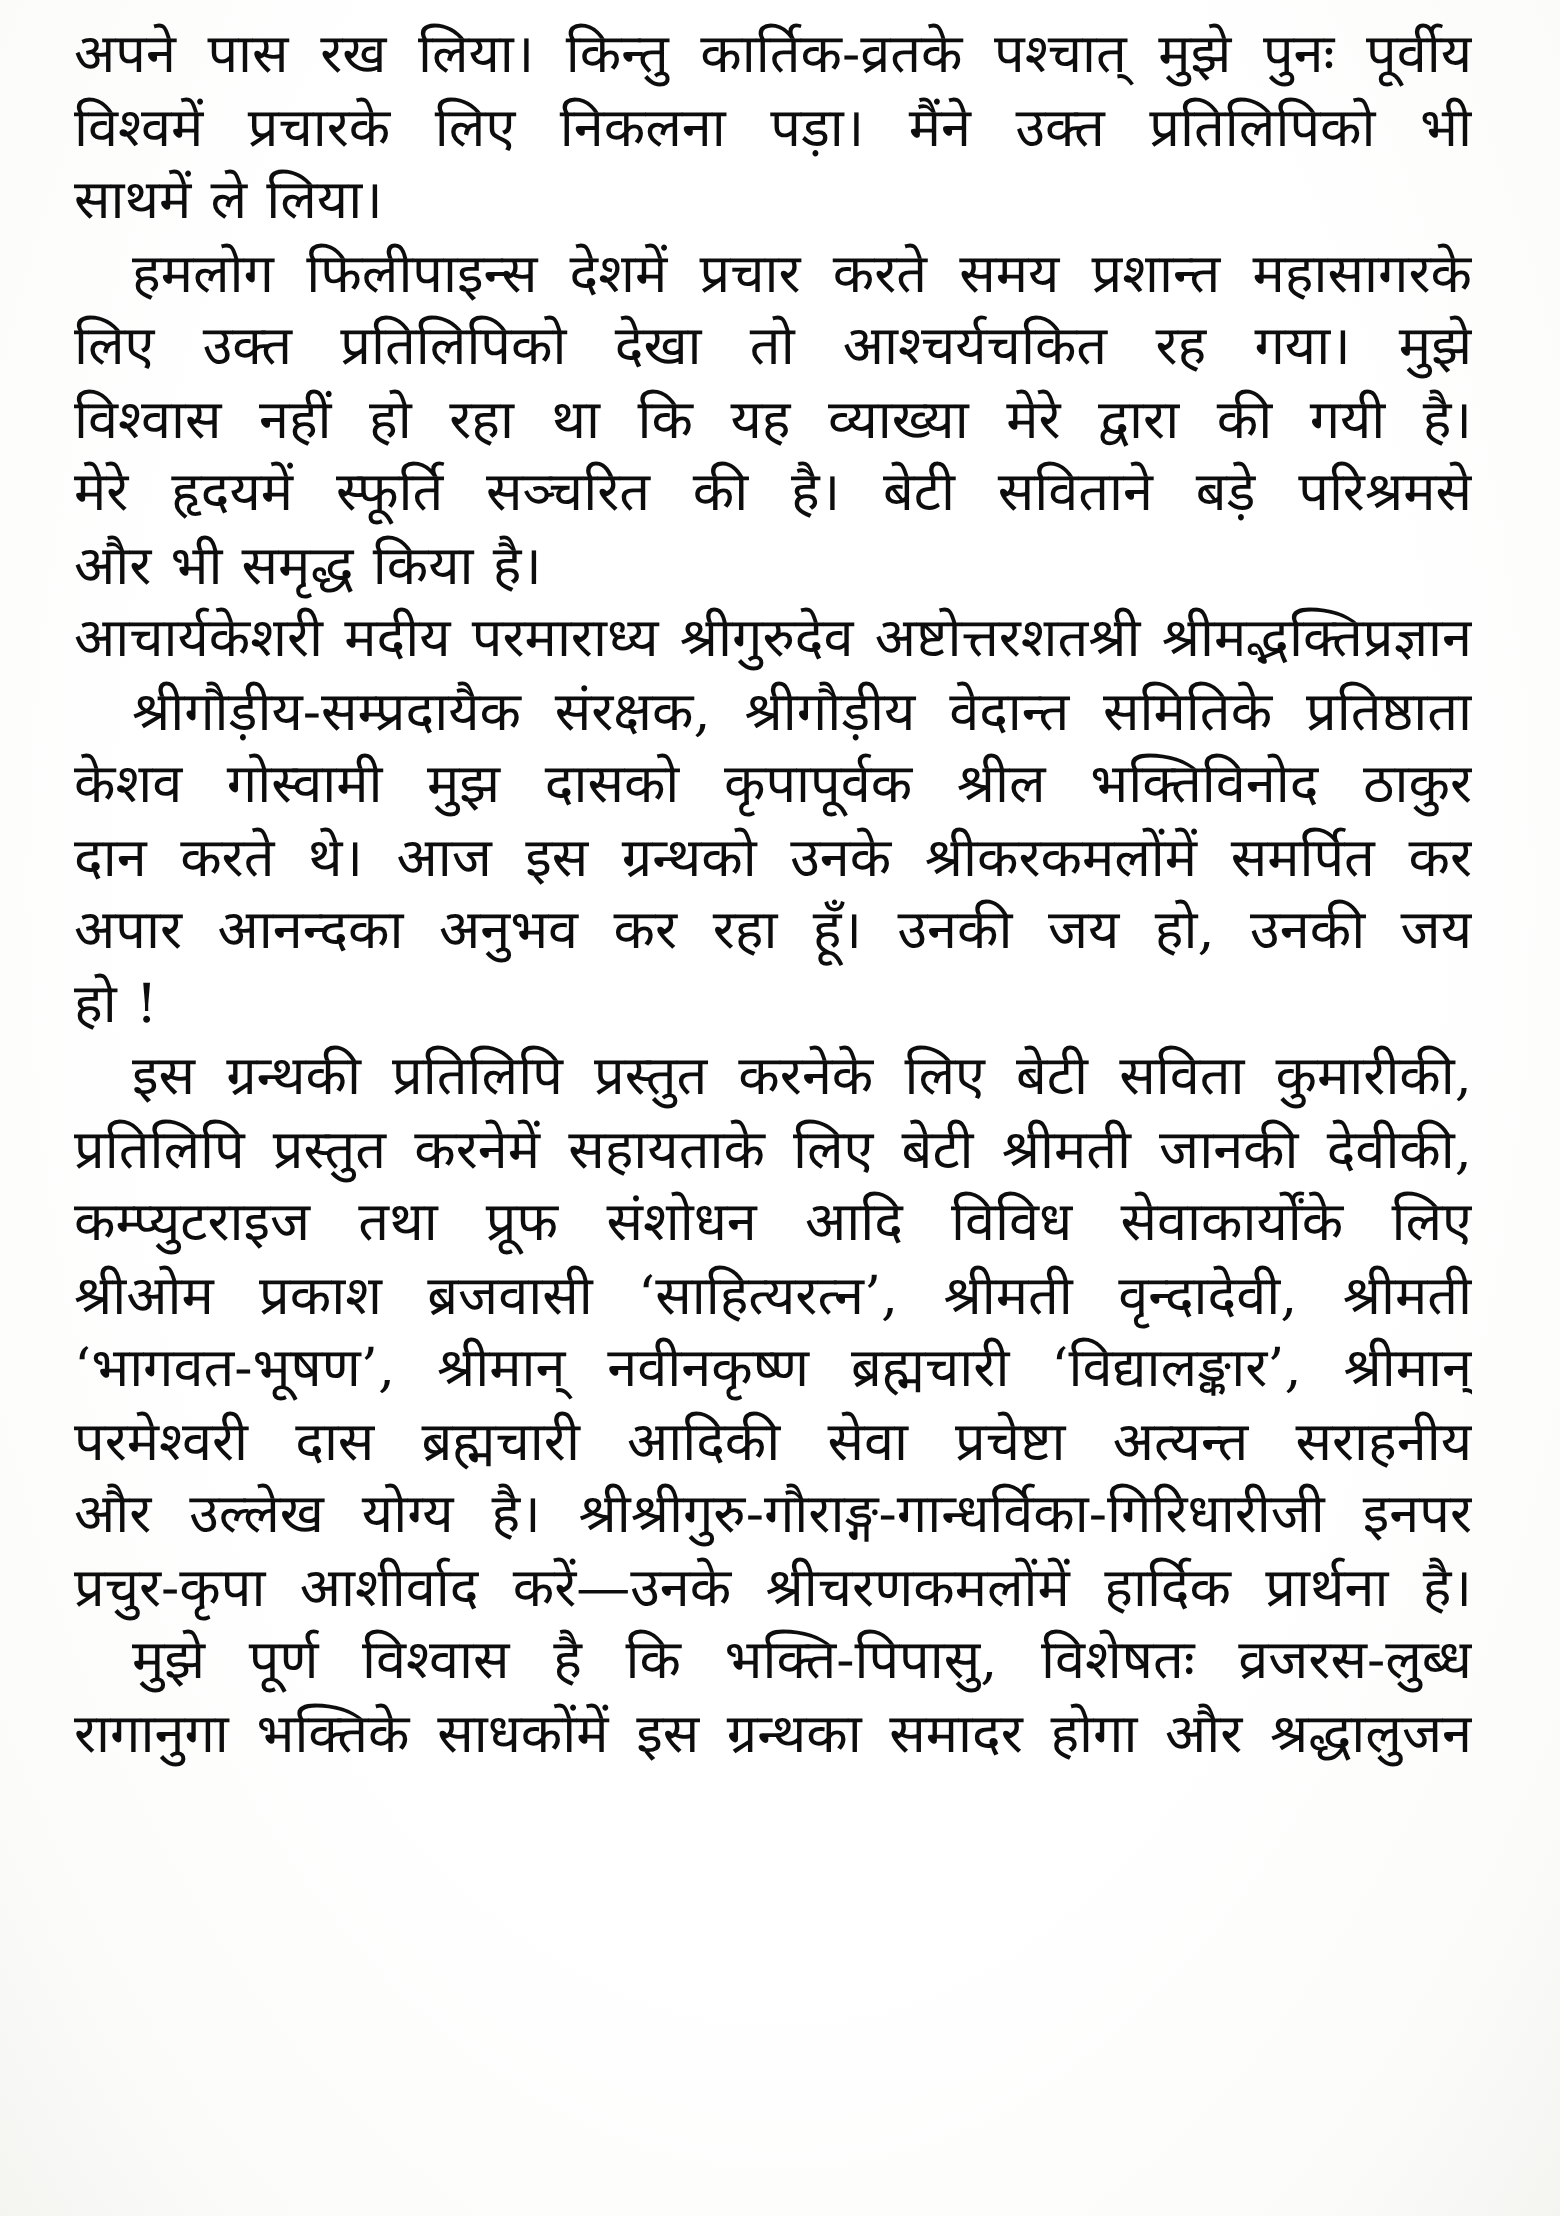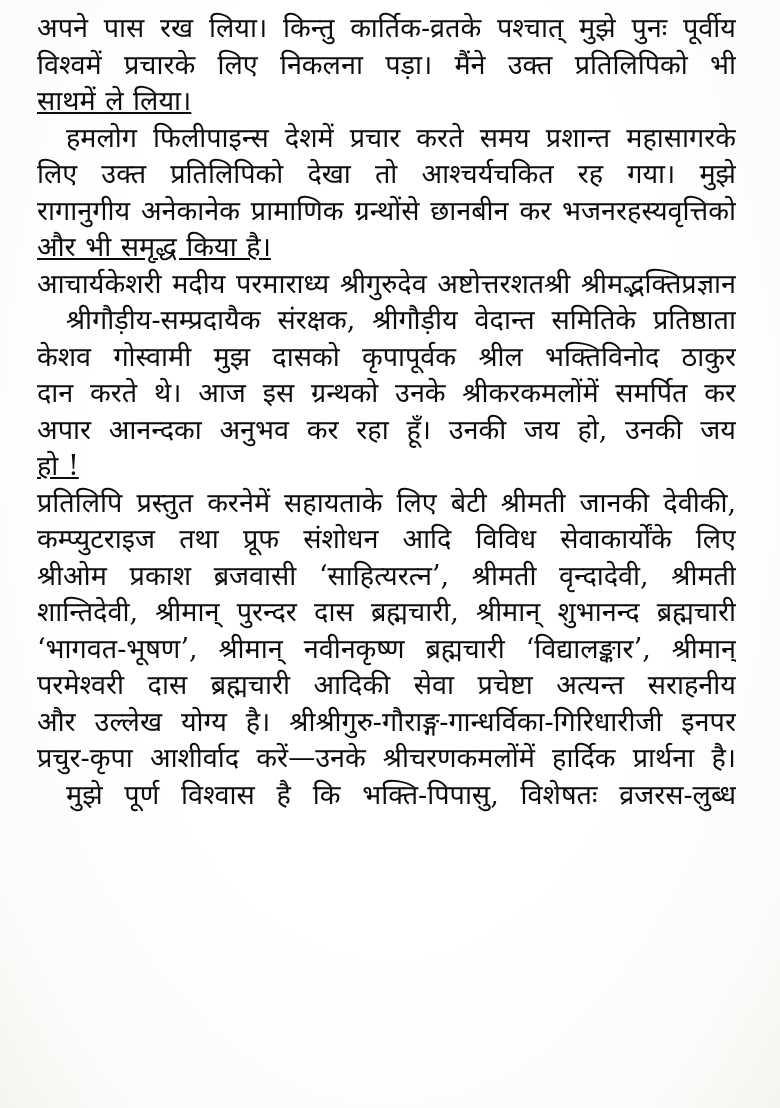--- a/index.html
+++ b/index.html
@@ -37,59 +37,60 @@
     text-align: justify;
     text-align-last: justify;
     -moz-text-align-last: justify;
     word-spacing: 1px;
     font-weight: 500;
   }
   
   .line.plain {
     text-align: left;
     text-align-last: left;
-    text-decoration: underline;
     -moz-text-align-last: left;
   }
   
   .line.indent {
     text-indent: 29px;
   }
 </style>
 </head>
 <body>
 
 <div class="page">
   <div class="text-block">
       <div class="para">
         <div class="line">अपने पास रख लिया। किन्तु कार्तिक-व्रतके पश्चात् मुझे पुनः पूर्वीय</div>
         <div class="line">विश्वमें प्रचारके लिए निकलना पड़ा। मैंने उक्त प्रतिलिपिको भी</div>
         <div class="line plain">साथमें ले लिया।</div>
       </div>
       <div class="para">
         <div class="line indent">हमलोग फिलीपाइन्स देशमें प्रचार करते समय प्रशान्त महासागरके</div>
         <div class="line">लिए उक्त प्रतिलिपिको देखा तो आश्चर्यचकित रह गया। मुझे</div>
-        <div class="line">रागानुगीय अनेकानेक प्रामाणिक ग्रन्थोंसे छानबीन कर भजनरहस्यवृत्तिको</div>
+        <div class="line">विश्वास नहीं हो रहा था कि यह व्याख्या मेरे द्वारा की गयी है।</div>
+        <div class="line">मेरे हृदयमें स्फूर्ति सञ्चरित की है। बेटी सविताने बड़े परिश्रमसे</div>
         <div class="line plain">और भी समृद्ध किया है।</div>
       </div>
       <div class="para">
         <div class="line">आचार्यकेशरी मदीय परमाराध्य श्रीगुरुदेव अष्टोत्तरशतश्री श्रीमद्भक्तिप्रज्ञान</div>
         <div class="line indent">श्रीगौड़ीय-सम्प्रदायैक संरक्षक, श्रीगौड़ीय वेदान्त समितिके प्रतिष्ठाता</div>
         <div class="line">केशव गोस्वामी मुझ दासको कृपापूर्वक श्रील भक्तिविनोद ठाकुर</div>
         <div class="line">दान करते थे। आज इस ग्रन्थको उनके श्रीकरकमलोंमें समर्पित कर</div>
         <div class="line">अपार आनन्दका अनुभव कर रहा हूँ। उनकी जय हो, उनकी जय</div>
         <div class="line plain">हो !</div>
       </div>
       <div class="para">
+        <div class="line indent">इस ग्रन्थकी प्रतिलिपि प्रस्तुत करनेके लिए बेटी सविता कुमारीकी,</div>
         <div class="line">प्रतिलिपि प्रस्तुत करनेमें सहायताके लिए बेटी श्रीमती जानकी देवीकी,</div>
         <div class="line">कम्प्युटराइज तथा प्रूफ संशोधन आदि विविध सेवाकार्योंके लिए</div>
         <div class="line">श्रीओम प्रकाश ब्रजवासी ‘साहित्यरत्न’, श्रीमती वृन्दादेवी, श्रीमती</div>
-        <div class="line">शान्तिदेवी, श्रीमान् पुरन्दर दास ब्रह्मचारी, श्रीमान् शुभानन्द ब्रह्मचारी</div>
         <div class="line">‘भागवत-भूषण’, श्रीमान् नवीनकृष्ण ब्रह्मचारी ‘विद्यालङ्कार’, श्रीमान्</div>
         <div class="line">परमेश्वरी दास ब्रह्मचारी आदिकी सेवा प्रचेष्टा अत्यन्त सराहनीय</div>
         <div class="line">और उल्लेख योग्य है। श्रीश्रीगुरु-गौराङ्ग-गान्धर्विका-गिरिधारीजी इनपर</div>
         <div class="line">प्रचुर-कृपा आशीर्वाद करें—उनके श्रीचरणकमलोंमें हार्दिक प्रार्थना है।</div>
       </div>
       <div class="para">
         <div class="line indent">मुझे पूर्ण विश्वास है कि भक्ति-पिपासु, विशेषतः व्रजरस-लुब्ध</div>
+        <div class="line">रागानुगा भक्तिके साधकोंमें इस ग्रन्थका समादर होगा और श्रद्धालुजन</div>
       </div>
     </div>
 </div>
 
 </body></html>

